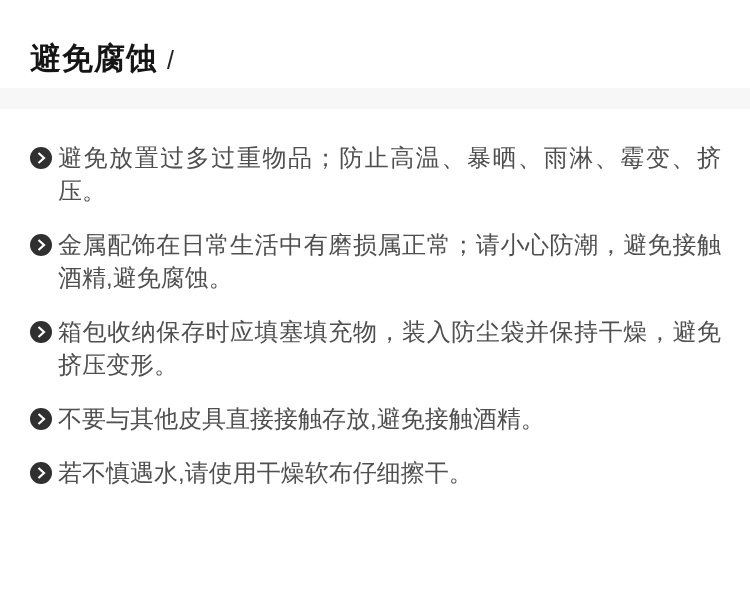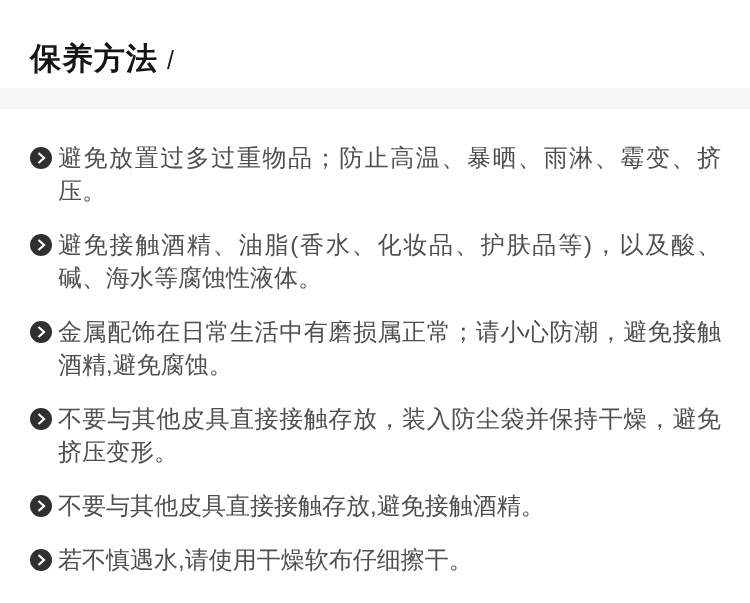--- a/index.html
+++ b/index.html
@@ -84,58 +84,50 @@
     color:var(--body-color);
     width:663px;
     text-align:justify;
     text-justify:inter-ideograph;
   }
 </style>
 </head>
 <body>
 
 <div class="title-row">
-  <span class="title-zh">保养方法</span>
+  <span class="title-zh">避免腐蚀</span>
   <span class="title-sep">/</span>
 </div>
 
 <div class="divider-band"></div>
 
 <div class="tips">
   <div class="tip">
     <span class="bullet">
       <svg width="22" height="22" viewBox="0 0 22 22">
           <polyline points="8.5,6 14,11 8.5,16" fill="none" stroke="#ffffff" stroke-width="2.2"></polyline>
         </svg>
     </span>
     <span class="tip-text">避免放置过多过重物品；防止高温、暴晒、雨淋、霉变、挤压。</span>
   </div>
   <div class="tip">
     <span class="bullet">
       <svg width="22" height="22" viewBox="0 0 22 22">
           <polyline points="8.5,6 14,11 8.5,16" fill="none" stroke="#ffffff" stroke-width="2.2"></polyline>
         </svg>
     </span>
-    <span class="tip-text">避免接触酒精、油脂(香水、化妆品、护肤品等)，以及酸、碱、海水等腐蚀性液体。</span>
-  </div>
-  <div class="tip">
-    <span class="bullet">
-      <svg width="22" height="22" viewBox="0 0 22 22">
-          <polyline points="8.5,6 14,11 8.5,16" fill="none" stroke="#ffffff" stroke-width="2.2"></polyline>
-        </svg>
-    </span>
     <span class="tip-text">金属配饰在日常生活中有磨损属正常；请小心防潮，避免接触酒精,避免腐蚀。</span>
   </div>
   <div class="tip">
     <span class="bullet">
       <svg width="22" height="22" viewBox="0 0 22 22">
           <polyline points="8.5,6 14,11 8.5,16" fill="none" stroke="#ffffff" stroke-width="2.2"></polyline>
         </svg>
     </span>
-    <span class="tip-text">不要与其他皮具直接接触存放，装入防尘袋并保持干燥，避免挤压变形。</span>
+    <span class="tip-text">箱包收纳保存时应填塞填充物，装入防尘袋并保持干燥，避免挤压变形。</span>
   </div>
   <div class="tip">
     <span class="bullet">
       <svg width="22" height="22" viewBox="0 0 22 22">
           <polyline points="8.5,6 14,11 8.5,16" fill="none" stroke="#ffffff" stroke-width="2.2"></polyline>
         </svg>
     </span>
     <span class="tip-text">不要与其他皮具直接接触存放,避免接触酒精。</span>
   </div>
   <div class="tip">

